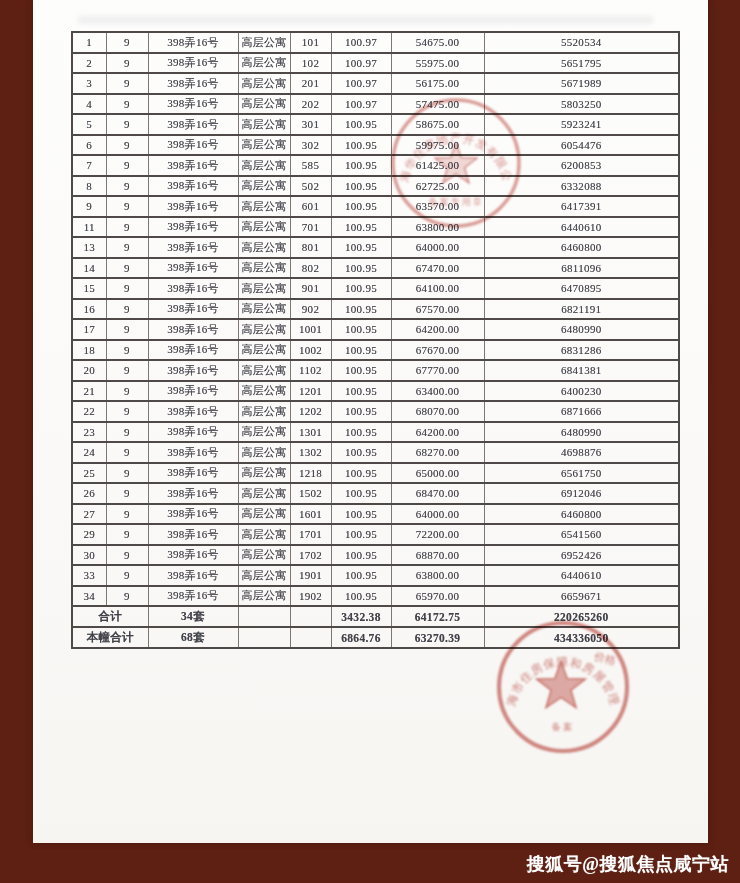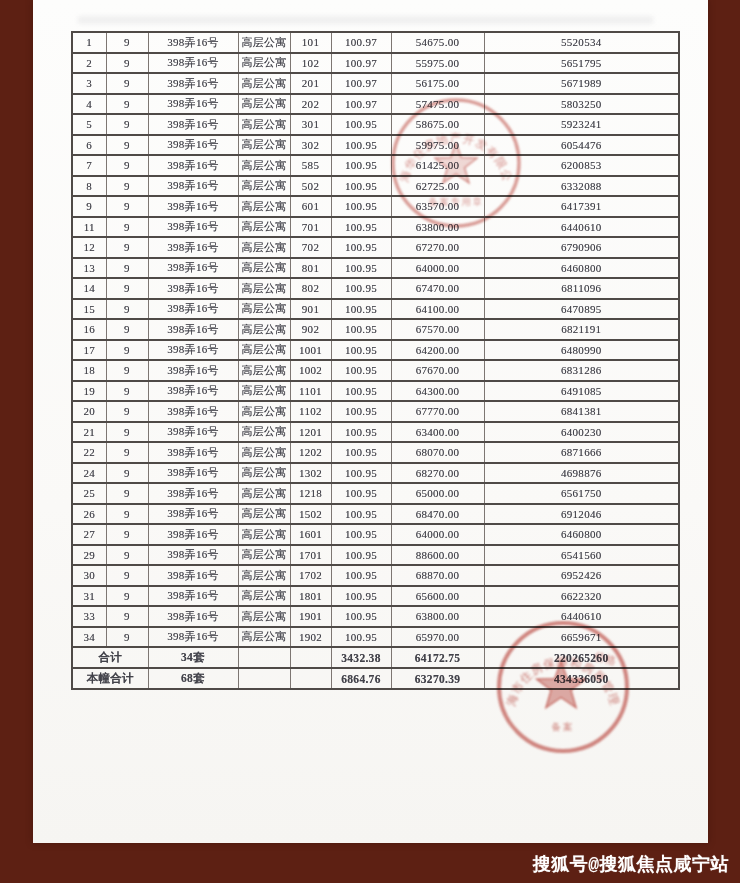--- a/index.html
+++ b/index.html
@@ -27,21 +27,21 @@
     text-shadow:0 0 .6px rgba(66,66,74,.55);
   }
   .price-table tr.summary td{font-weight:bold;height:19px;font-size:11.5px;margin-top:11px;}
   .stamp{position:absolute;pointer-events:none;filter:blur(.9px);opacity:.82;mix-blend-mode:multiply;}
   .stamp-1{left:348px;top:88px;}
   .stamp-2{left:455px;top:612px;}
   .seal-text{font-family:"Liberation Serif","DejaVu Serif",serif;}
   .watermark{
     position:absolute;right:11px;top:852px;
     color:#ffffff;font-weight:bold;font-size:18px;letter-spacing:.5px;
-    font-family:Liberation Mono, monospace;
+    font-family:Liberation Serif, serif;
     text-shadow:0 0 1px rgba(255,255,255,.4);
     margin-left:24px;
   }
 </style>
 </head>
 <body>
 
 <div class="page">
   <div class="faint-streak"></div>
 
@@ -151,30 +151,20 @@
           <td>11</td>
           <td>9</td>
           <td>398弄16号</td>
           <td>高层公寓</td>
           <td>701</td>
           <td>100.95</td>
           <td>63800.00</td>
           <td>6440610</td>
         </tr>
         <tr>
-          <td>12</td>
-          <td>9</td>
-          <td>398弄16号</td>
-          <td>高层公寓</td>
-          <td>702</td>
-          <td>100.95</td>
-          <td>67270.00</td>
-          <td>6790906</td>
-        </tr>
-        <tr>
           <td>13</td>
           <td>9</td>
           <td>398弄16号</td>
           <td>高层公寓</td>
           <td>801</td>
           <td>100.95</td>
           <td>64000.00</td>
           <td>6460800</td>
         </tr>
         <tr>
@@ -221,30 +211,20 @@
           <td>18</td>
           <td>9</td>
           <td>398弄16号</td>
           <td>高层公寓</td>
           <td>1002</td>
           <td>100.95</td>
           <td>67670.00</td>
           <td>6831286</td>
         </tr>
         <tr>
-          <td>19</td>
-          <td>9</td>
-          <td>398弄16号</td>
-          <td>高层公寓</td>
-          <td>1101</td>
-          <td>100.95</td>
-          <td>64300.00</td>
-          <td>6491085</td>
-        </tr>
-        <tr>
           <td>20</td>
           <td>9</td>
           <td>398弄16号</td>
           <td>高层公寓</td>
           <td>1102</td>
           <td>100.95</td>
           <td>67770.00</td>
           <td>6841381</td>
         </tr>
         <tr>
@@ -261,20 +241,30 @@
           <td>22</td>
           <td>9</td>
           <td>398弄16号</td>
           <td>高层公寓</td>
           <td>1202</td>
           <td>100.95</td>
           <td>68070.00</td>
           <td>6871666</td>
         </tr>
         <tr>
+          <td>23</td>
+          <td>9</td>
+          <td>398弄16号</td>
+          <td>高层公寓</td>
+          <td>1301</td>
+          <td>100.95</td>
+          <td>64200.00</td>
+          <td>6480990</td>
+        </tr>
+        <tr>
           <td>24</td>
           <td>9</td>
           <td>398弄16号</td>
           <td>高层公寓</td>
           <td>1302</td>
           <td>100.95</td>
           <td>68270.00</td>
           <td>4698876</td>
         </tr>
         <tr>
@@ -307,42 +297,32 @@
           <td>64000.00</td>
           <td>6460800</td>
         </tr>
         <tr>
           <td>29</td>
           <td>9</td>
           <td>398弄16号</td>
           <td>高层公寓</td>
           <td>1701</td>
           <td>100.95</td>
-          <td>88600.00</td>
+          <td>72200.00</td>
           <td>6541560</td>
         </tr>
         <tr>
           <td>30</td>
           <td>9</td>
           <td>398弄16号</td>
           <td>高层公寓</td>
           <td>1702</td>
           <td>100.95</td>
           <td>68870.00</td>
           <td>6952426</td>
-        </tr>
-        <tr>
-          <td>31</td>
-          <td>9</td>
-          <td>398弄16号</td>
-          <td>高层公寓</td>
-          <td>1801</td>
-          <td>100.95</td>
-          <td>65600.00</td>
-          <td>6622320</td>
         </tr>
         <tr>
           <td>33</td>
           <td>9</td>
           <td>398弄16号</td>
           <td>高层公寓</td>
           <td>1901</td>
           <td>100.95</td>
           <td>63800.00</td>
           <td>6440610</td>

